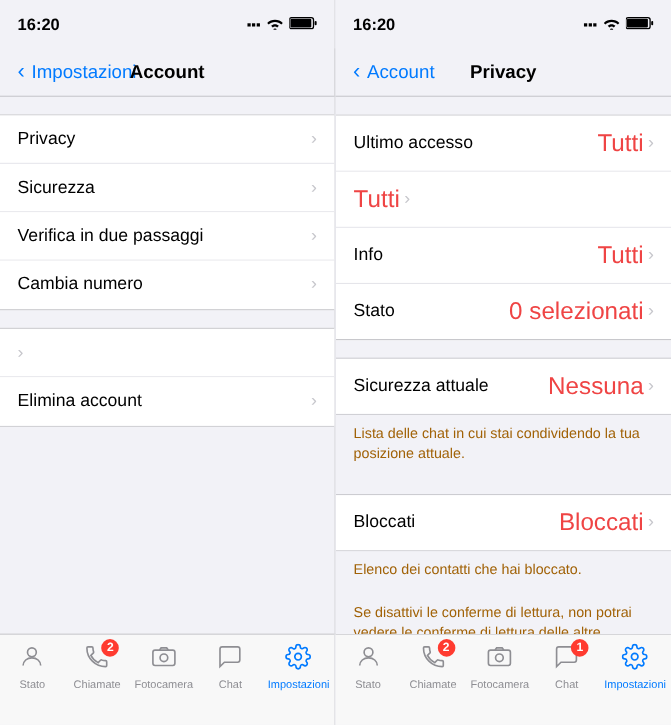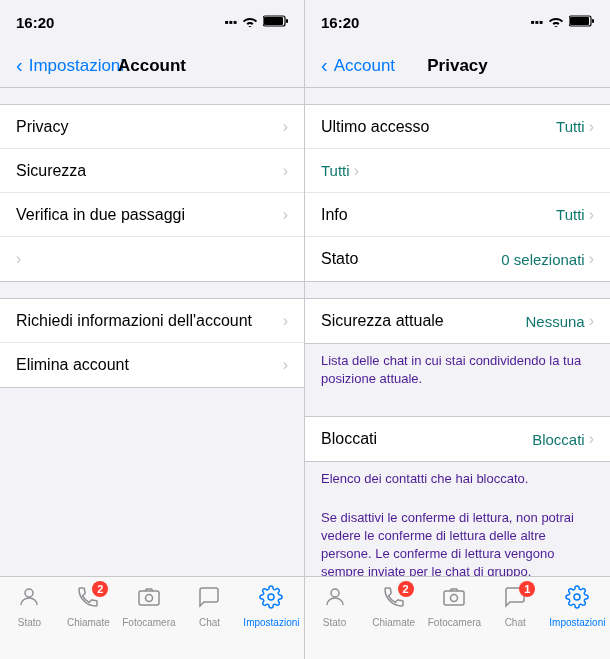--- a/index.html
+++ b/index.html
@@ -107,22 +107,22 @@
       gap: 4px;
       color: #8e8e93;
     }
 
     .menu-chevron {
       font-size: 16px;
       color: #c7c7cc;
     }
 
     .menu-value {
-      font-size: 15px;
-      color: #0f766e;
+      font-size: 22px;
+      color: #ef4444;
     }
 
     .tab-bar {
       height: 83px;
       background: rgba(248,248,248,0.95);
       border-top: 0.5px solid #c8c8cc;
       display: flex;
       align-items: flex-start;
       justify-content: space-around;
       padding-top: 8px;
@@ -178,21 +178,21 @@
       position: relative;
       height: 44px;
       display: flex;
       align-items: center;
       padding: 0 16px;
       border-bottom: 0.5px solid #c8c8cc;
     }
 
     .description-text {
       font-size: 13px;
-      color: #4c1d95;
+      color: #a16207;
       padding: 8px 16px 12px;
       background: #f2f2f7;
       line-height: 1.4;
     }
 
     .toggle-switch {
       width: 51px;
       height: 31px;
       background: #4cd964;
       border-radius: 16px;
@@ -258,29 +258,29 @@
           <span class="menu-chevron">›</span>
         </div>
       </div>
       <div class="menu-item">
         <span class="menu-item-label">Verifica in due passaggi</span>
         <div class="menu-item-right">
           <span class="menu-chevron">›</span>
         </div>
       </div>
       <div class="menu-item">
+        <span class="menu-item-label">Cambia numero</span>
         <div class="menu-item-right">
           <span class="menu-chevron">›</span>
         </div>
       </div>
     </div>
 
     <div class="section">
       <div class="menu-item">
-        <span class="menu-item-label">Richiedi informazioni dell'account</span>
         <div class="menu-item-right">
           <span class="menu-chevron">›</span>
         </div>
       </div>
       <div class="menu-item">
         <span class="menu-item-label">Elimina account</span>
         <div class="menu-item-right">
           <span class="menu-chevron">›</span>
         </div>
       </div>

